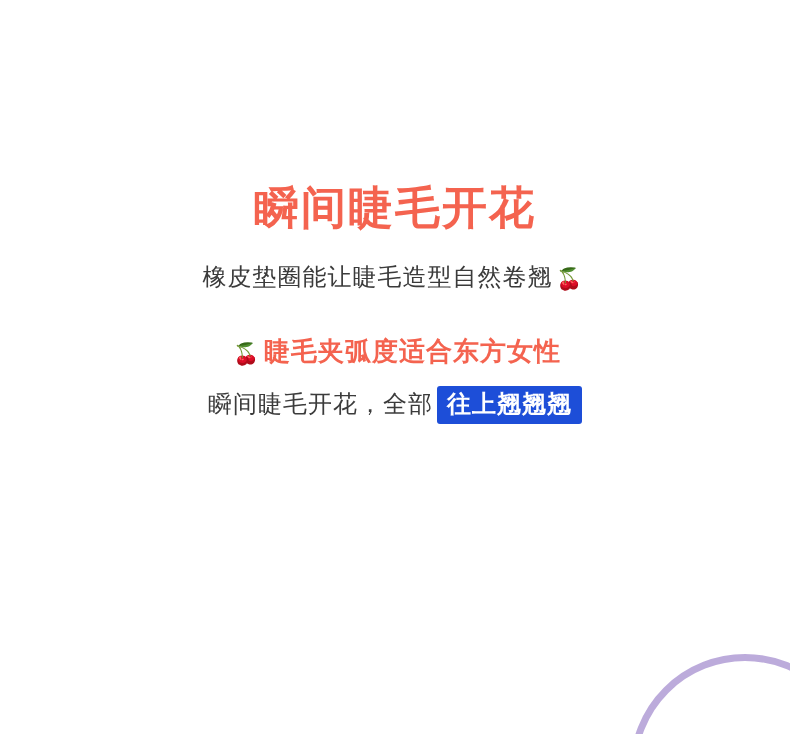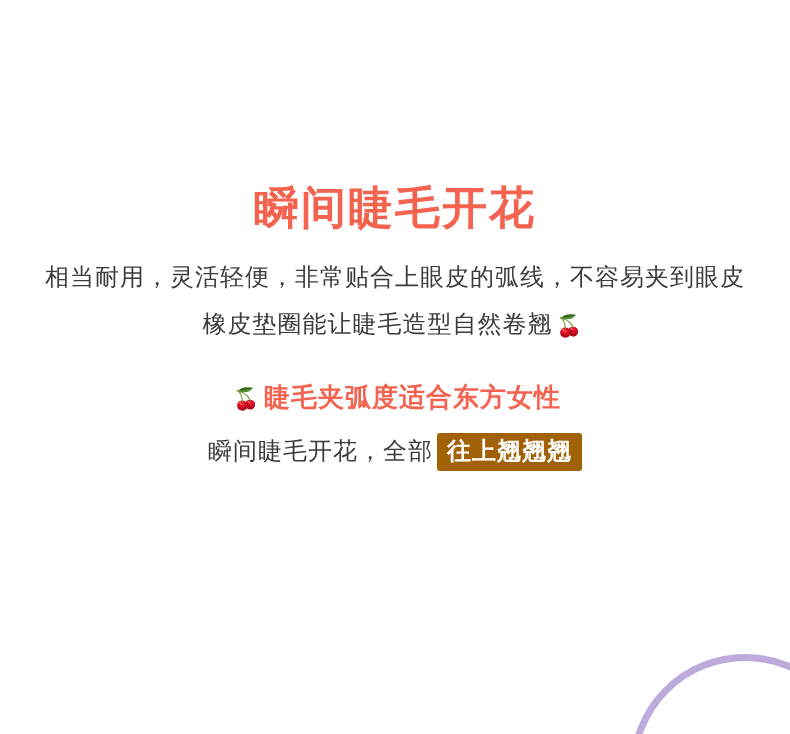--- a/index.html
+++ b/index.html
@@ -62,34 +62,33 @@
   }
 
   .subhead {
     font-size: 26px;
     font-weight: bold;
     color: #f4634f;
     letter-spacing: 1px;
     line-height: 2.0;
     text-align: center;
     margin: 14px 0 4px 0;
-    font-family: Liberation Serif, serif;
   }
 
   .emoji-cherry {
     display: inline-block;
     font-size: 21px;
     vertical-align: middle;
     margin: 0 4px;
     line-height: 1;
   }
 
   .highlight-box {
     display: inline-block;
-    background: #a16207;
+    background: #1d4ed8;
     color: #ffffff;
     font-weight: bold;
     padding: 2px 10px 4px 10px;
     border-radius: 3px;
     line-height: 1.35;
     margin-left: 4px;
   }
 
   .accent-line {
     font-size: 25px;
@@ -107,21 +106,20 @@
 <body>
 
 <div class="page">
 
   <div class="corner-arc"></div>
 
   <div class="content">
 
     <h1 class="headline">瞬间睫毛开花</h1>
 
-    <p class="body-line">相当耐用，灵活轻便，非常贴合上眼皮的弧线，不容易夹到眼皮</p>
 
     <p class="body-line">
       <span>橡皮垫圈能让睫毛造型自然卷翘</span><span class="emoji-cherry">🍒</span>
     </p>
 
     <div class="spacer-sm"></div>
 
     <p class="subhead">
       <span class="emoji-cherry">🍒</span><span>睫毛夹弧度适合东方女性</span>
     </p>

